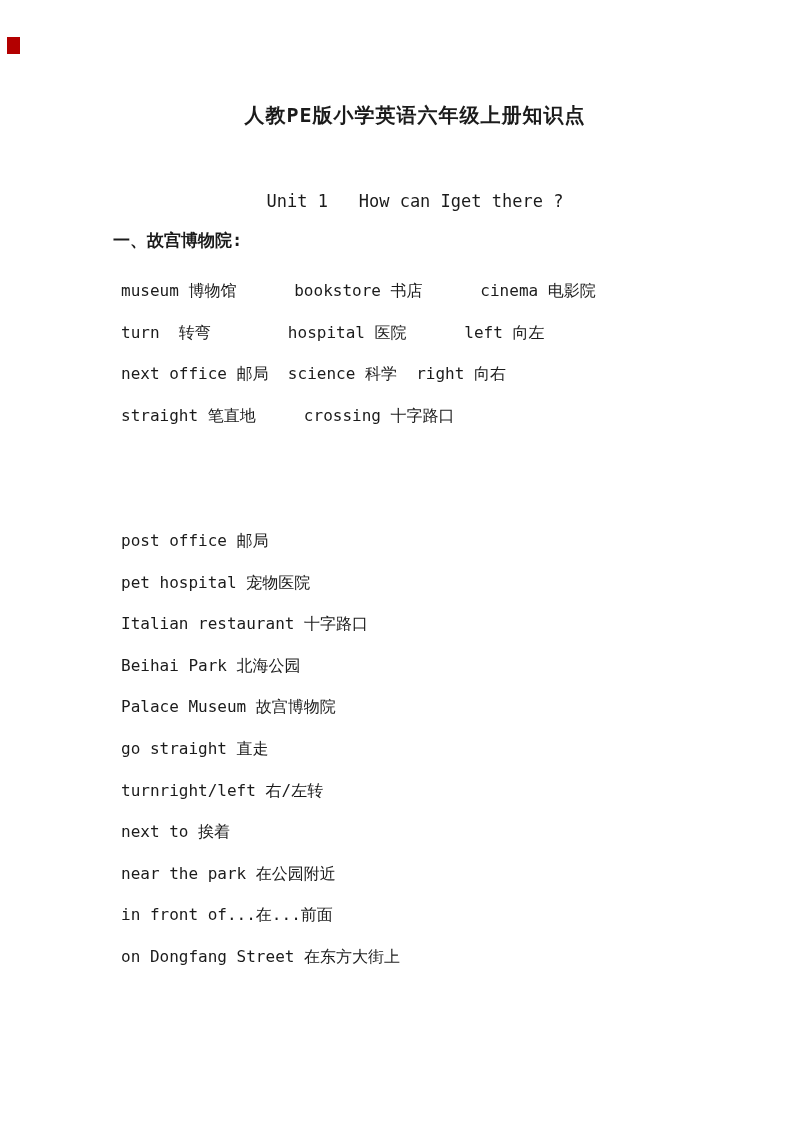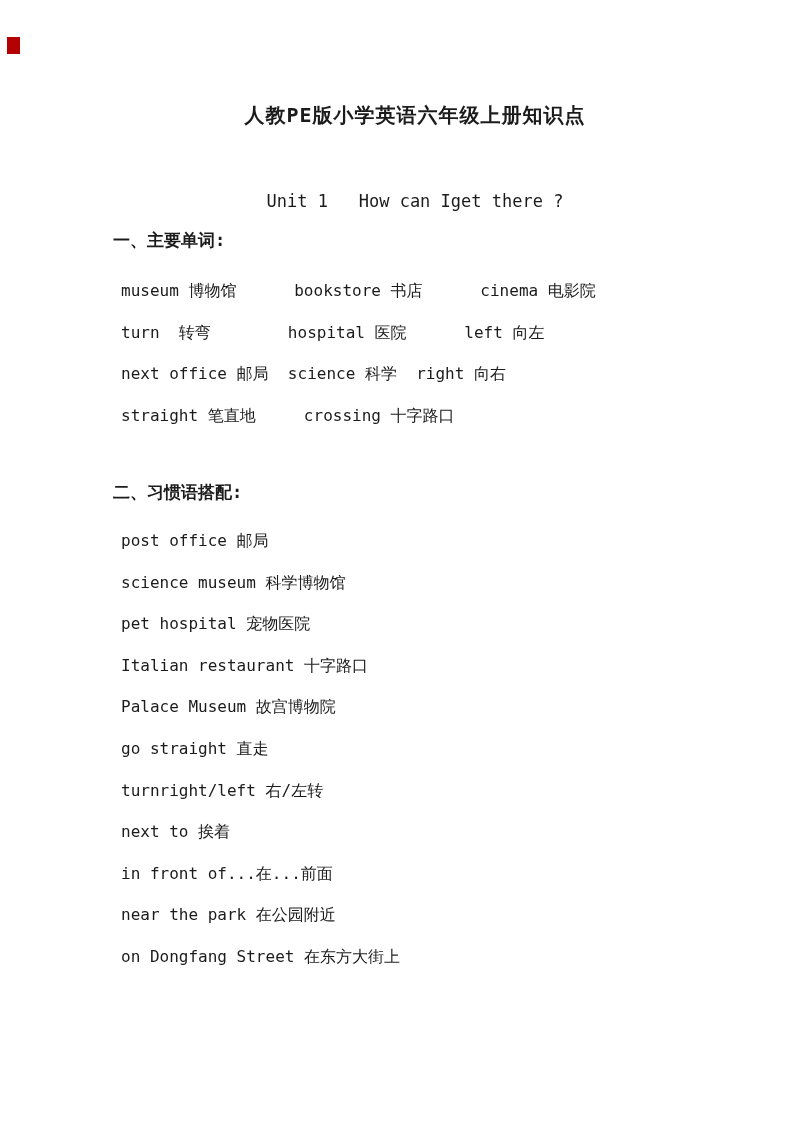--- a/index.html
+++ b/index.html
@@ -80,38 +80,37 @@
 <body>
 
 <div class="page">
 
   <div class="corner-mark"></div>
 
   <div class="doc-title">人教PE版小学英语六年级上册知识点</div>
 
   <div class="unit-title">Unit 1   How can Iget there ?</div>
 
-  <div class="section-heading heading-1">一、主要单词:</div>
+  <div class="section-heading heading-1">一、故宫博物院:</div>
 
   <ul class="line-list list-1">
     <li>museum 博物馆      bookstore 书店      cinema 电影院</li>
     <li>turn  转弯        hospital 医院      left 向左</li>
     <li>next office 邮局  science 科学  right 向右</li>
     <li>straight 笔直地     crossing 十字路口</li>
   </ul>
 
-  <div class="section-heading heading-2">二、习惯语搭配:</div>
 
   <ul class="line-list list-2">
     <li>post office 邮局</li>
-    <li>science museum 科学博物馆</li>
     <li>pet hospital 宠物医院</li>
     <li>Italian restaurant 十字路口</li>
+    <li>Beihai Park 北海公园</li>
     <li>Palace Museum 故宫博物院</li>
     <li>go straight 直走</li>
     <li>turnright/left 右/左转</li>
     <li>next to 挨着</li>
+    <li>near the park 在公园附近</li>
     <li>in front of...在...前面</li>
-    <li>near the park 在公园附近</li>
     <li>on Dongfang Street 在东方大街上</li>
   </ul>
 
 </div>
 
 </body></html>

